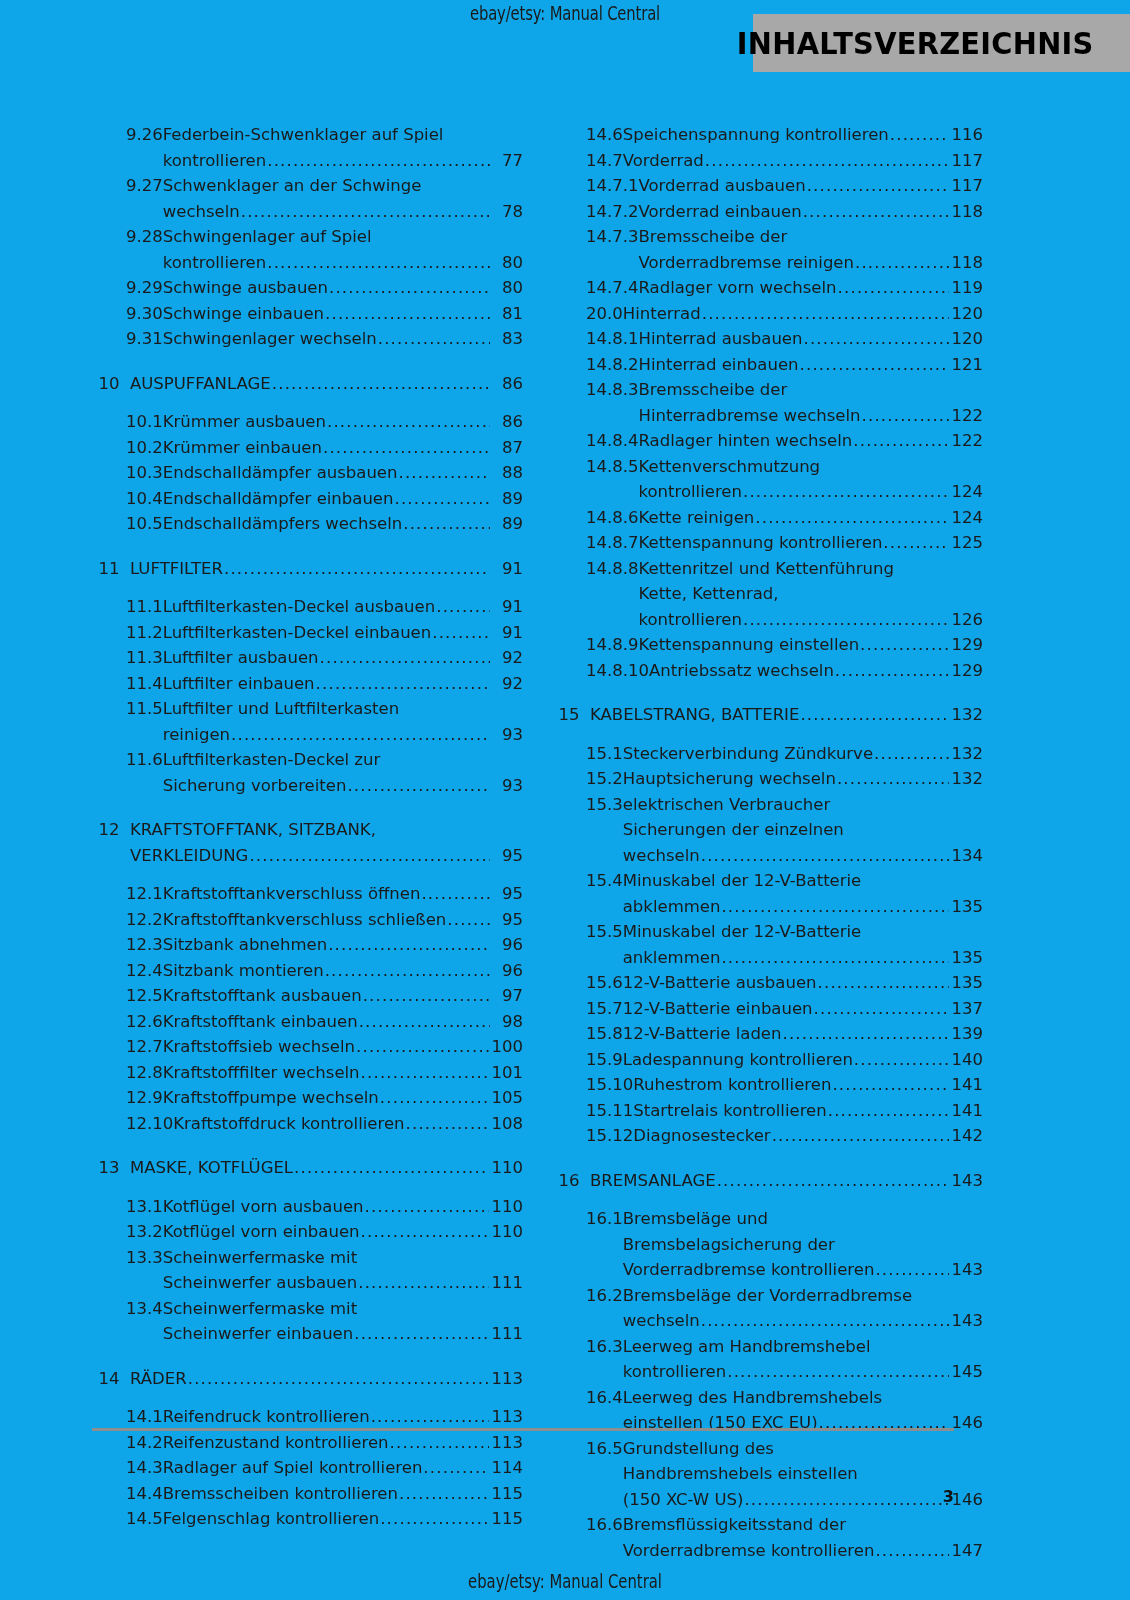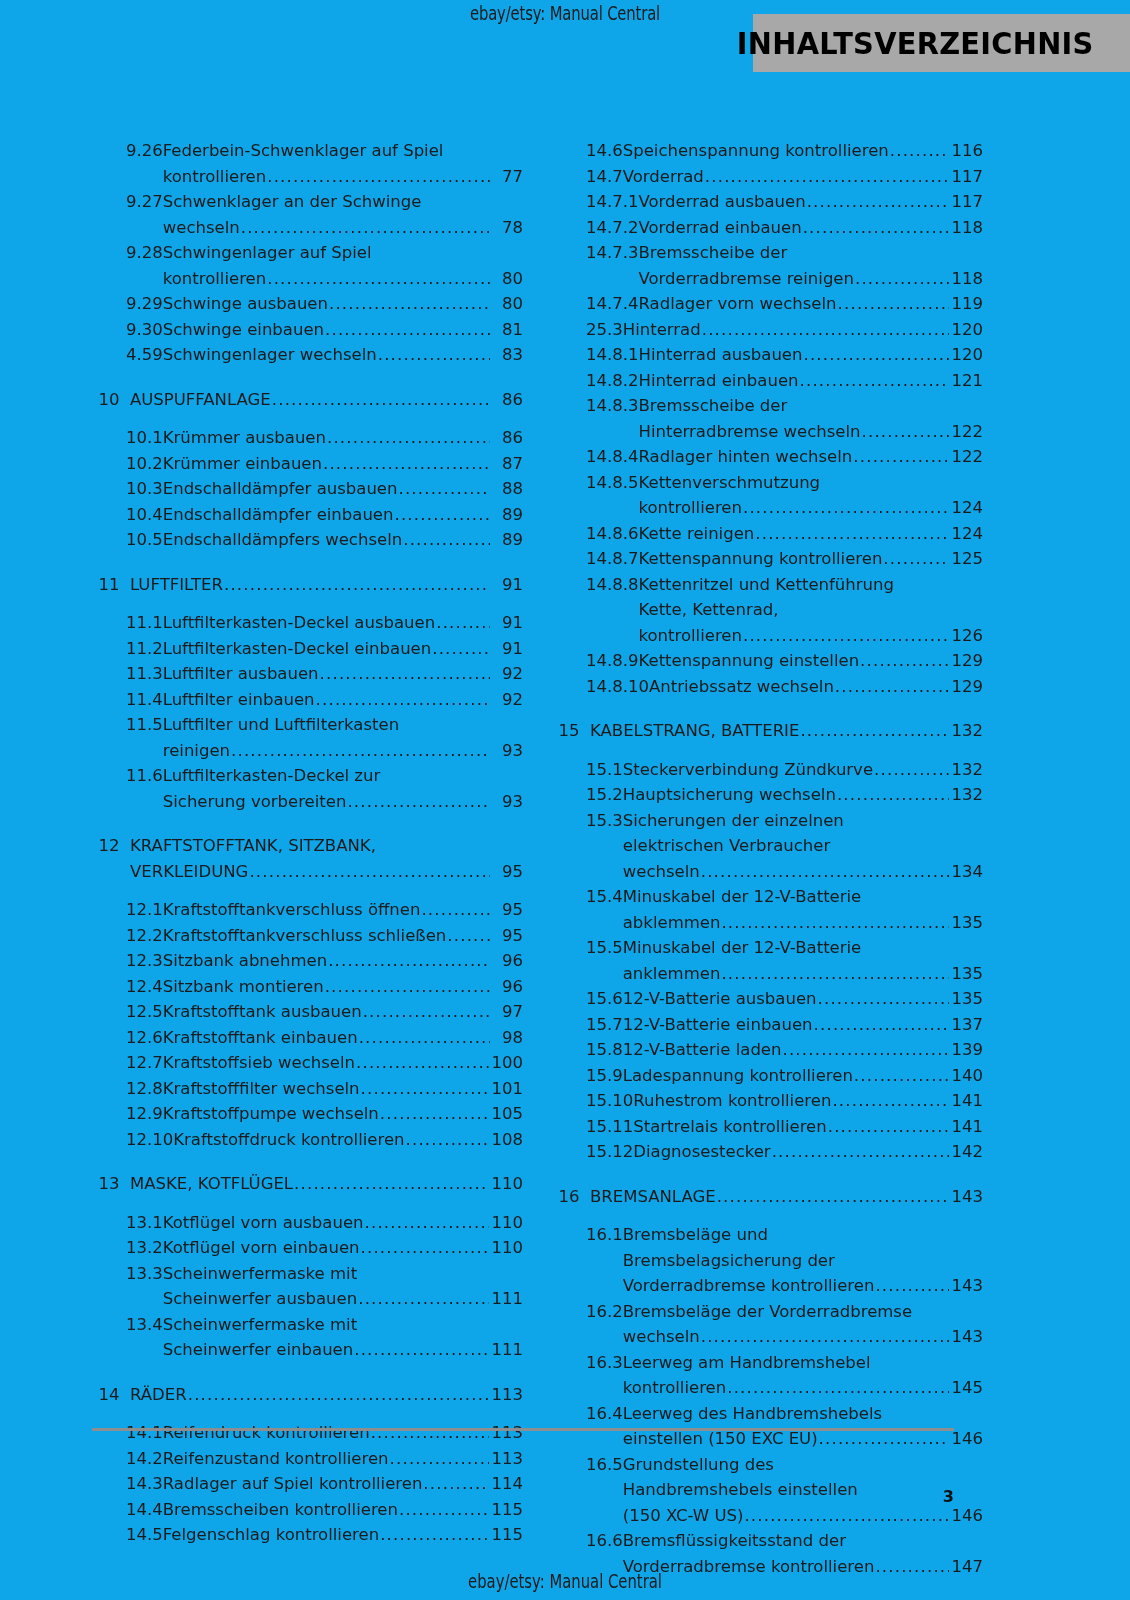--- a/index.html
+++ b/index.html
@@ -60,21 +60,20 @@
   .columns {
     position: absolute;
     top: 122px;
     left: 0;
     width: 1130px;
     display: flex;
   }
   .col {
     width: 435px;
     flex: 0 0 435px;
-    margin-top: 16px;
   }
   .col-left { margin-left: 88px; }
   .col-right { margin-left: 25px; }
 
   
   .chapter {
     display: flex;
     align-items: flex-start;
     margin-top: 19px;
     margin-bottom: 13px;
@@ -229,21 +228,21 @@
           <div class="num">9.30</div>
           <div class="body">
             <div class="lastline">
               <span class="txt">Schwinge einbauen</span>
               <span class="dots">........................................................................................................................................................................................................</span>
               <span class="pageno">81</span>
             </div>
           </div>
         </div>
         <div class="entry">
-          <div class="num">4.59</div>
+          <div class="num">9.31</div>
           <div class="body">
             <div class="lastline">
               <span class="txt">Schwingenlager wechseln</span>
               <span class="dots">........................................................................................................................................................................................................</span>
               <span class="pageno">83</span>
             </div>
           </div>
         </div>
         <div class="chapter">
           <div class="num">10</div>
@@ -657,21 +656,21 @@
           <div class="num">14.7.4</div>
           <div class="body">
             <div class="lastline">
               <span class="txt">Radlager vorn wechseln</span>
               <span class="dots">........................................................................................................................................................................................................</span>
               <span class="pageno">119</span>
             </div>
           </div>
         </div>
         <div class="entry">
-          <div class="num">25.3</div>
+          <div class="num">20.0</div>
           <div class="body">
             <div class="lastline">
               <span class="txt">Hinterrad</span>
               <span class="dots">........................................................................................................................................................................................................</span>
               <span class="pageno">120</span>
             </div>
           </div>
         </div>
         <div class="entry lvl3">
           <div class="num">14.8.1</div>
@@ -803,22 +802,22 @@
             <div class="lastline">
               <span class="txt">Hauptsicherung wechseln</span>
               <span class="dots">........................................................................................................................................................................................................</span>
               <span class="pageno">132</span>
             </div>
           </div>
         </div>
         <div class="entry">
           <div class="num">15.3</div>
           <div class="body">
+            <div class="titleline">elektrischen Verbraucher</div>
             <div class="titleline">Sicherungen der einzelnen</div>
-            <div class="titleline">elektrischen Verbraucher</div>
             <div class="lastline">
               <span class="txt">wechseln</span>
               <span class="dots">........................................................................................................................................................................................................</span>
               <span class="pageno">134</span>
             </div>
           </div>
         </div>
         <div class="entry">
           <div class="num">15.4</div>
           <div class="body">

